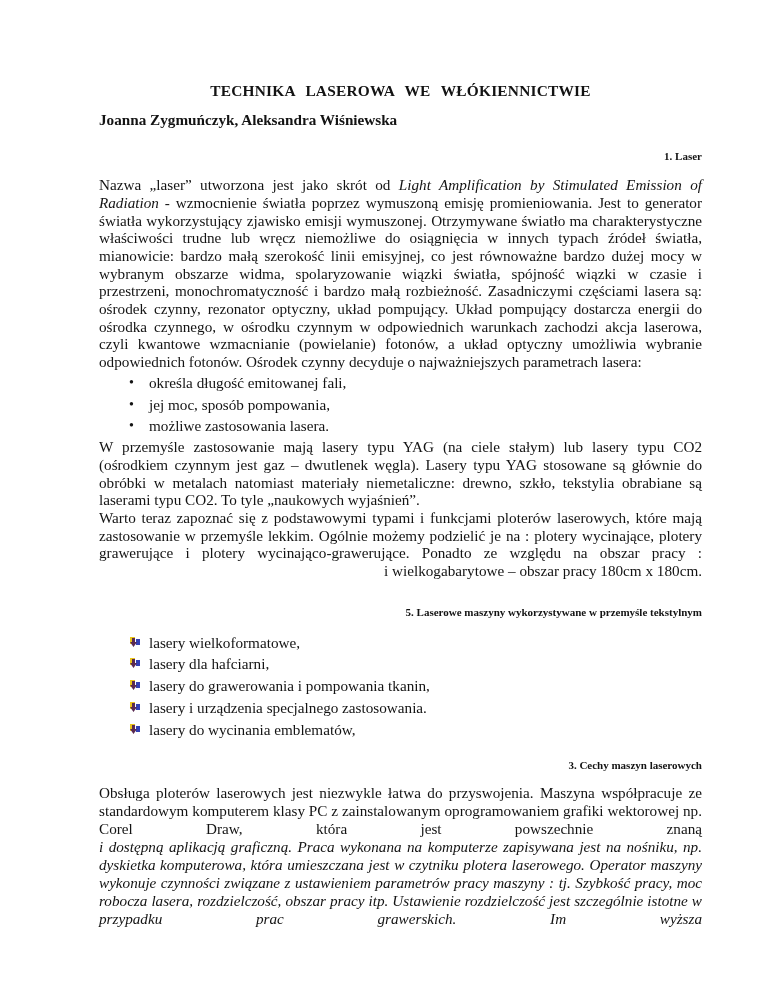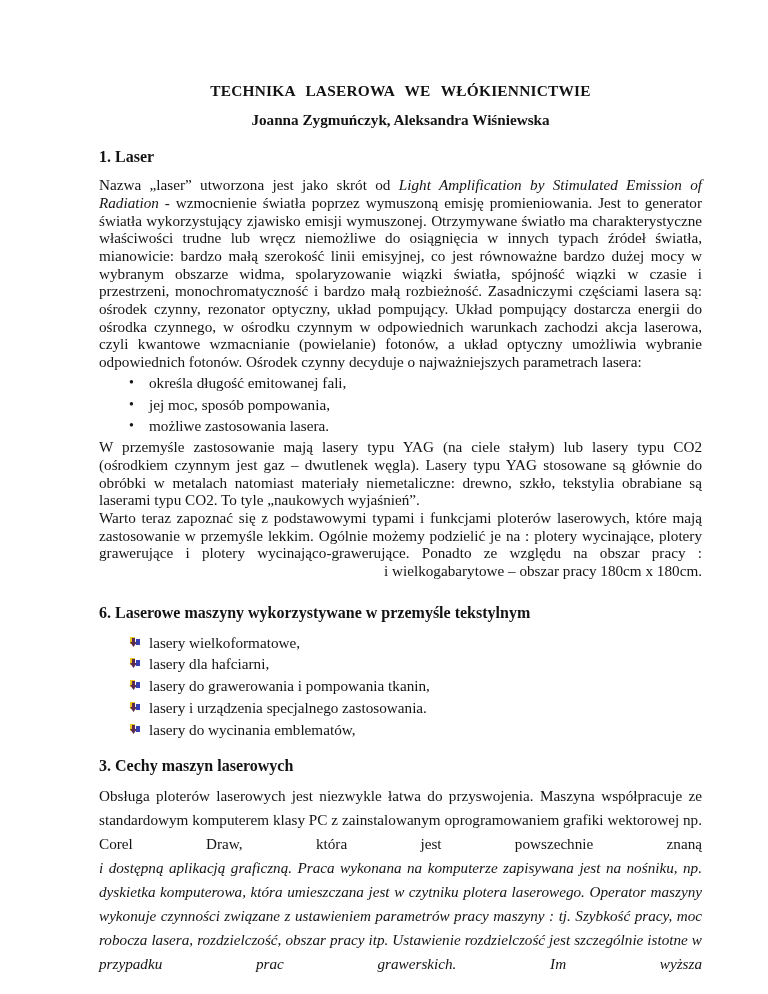--- a/index.html
+++ b/index.html
@@ -24,29 +24,29 @@
   }
   .doc-title {
     text-align: center;
     font-weight: bold;
     word-spacing: 0.42em;
     letter-spacing: 0.2px;
     margin: 0 0 11px 0;
     font-size: 15.4px;
   }
   .doc-authors {
-    text-align: center;
+    text-align: left;
     font-weight: bold;
     margin: 0 0 20px 0;
     font-size: 15.2px;
   }
   .sec-heading {
     font-weight: bold;
-    font-size: 16px;
-    text-align: left;
+    font-size: 11px;
+    text-align: right;
     margin: 16px 0 10px 0;
   }
   .sec-heading.h2gap { margin-top: 24px; }
   .para {
     text-align: justify;
     margin: 0;
   }
   .para .italic { font-style: italic; }
   .force-last { text-align: justify; text-align-last: justify; }
   .plain-line { text-align: right; }
@@ -62,21 +62,21 @@
     text-align: left;
   }
   .marker {
     position: absolute;
     left: 30px; top: 0;
     width: 16px;
     display: inline-block;
   }
   .disc-marker { font-size: 14px; }
   .arrow-marker svg { display: inline-block; vertical-align: -1px; }
-  .sec3-para { line-height: 24px; }
+  .sec3-para { line-height: 18px; }
   .sec3-part2 { margin-top: 0; font-style: italic; }
 </style>
 </head>
 <body>
 
 <div class="doc-page">
   <div class="content">
 
     <div class="doc-title">TECHNIKA LASEROWA WE WŁÓKIENNICTWIE</div>
     <div class="doc-authors">Joanna Zygmuńczyk, Aleksandra Wiśniewska</div>
@@ -100,21 +100,21 @@
       </li>
     </ul>
 
     <p class="para">W przemyśle zastosowanie mają lasery typu YAG (na ciele stałym) lub lasery typu CO2 (ośrodkiem czynnym jest gaz – dwutlenek węgla). Lasery typu YAG stosowane są głównie do obróbki w metalach natomiast materiały niemetaliczne: drewno, szkło, tekstylia obrabiane są laserami typu CO2. To tyle „naukowych wyjaśnień”.</p>
 
     <div>
       <div class="para force-last">Warto teraz zapoznać się z podstawowymi typami i funkcjami ploterów laserowych, które mają zastosowanie w przemyśle lekkim. Ogólnie możemy podzielić je na : plotery wycinające, plotery grawerujące i plotery wycinająco-grawerujące. Ponadto ze względu na obszar pracy :</div>
       <div class="para plain-line">i wielkogabarytowe – obszar pracy 180cm x 180cm.</div>
     </div>
 
-    <div class="sec-heading h2gap">6. Laserowe maszyny wykorzystywane w przemyśle tekstylnym</div>
+    <div class="sec-heading h2gap">5. Laserowe maszyny wykorzystywane w przemyśle tekstylnym</div>
 
 
     <ul class="blist">
       <li>
         <span class="marker arrow-marker"><svg width="13" height="13" viewBox="0 0 13 13">
               <rect x="1" y="1" width="5" height="7" fill="#e9c41a"></rect>
               <rect x="7" y="3" width="4" height="6" fill="#3340b5"></rect>
               <polygon points="3,2 6,2 6,6 8,6 4.5,11 1,6 3,6" fill="#5a2a52"></polygon>
             </svg></span>
         <span>lasery wielkoformatowe,</span>

